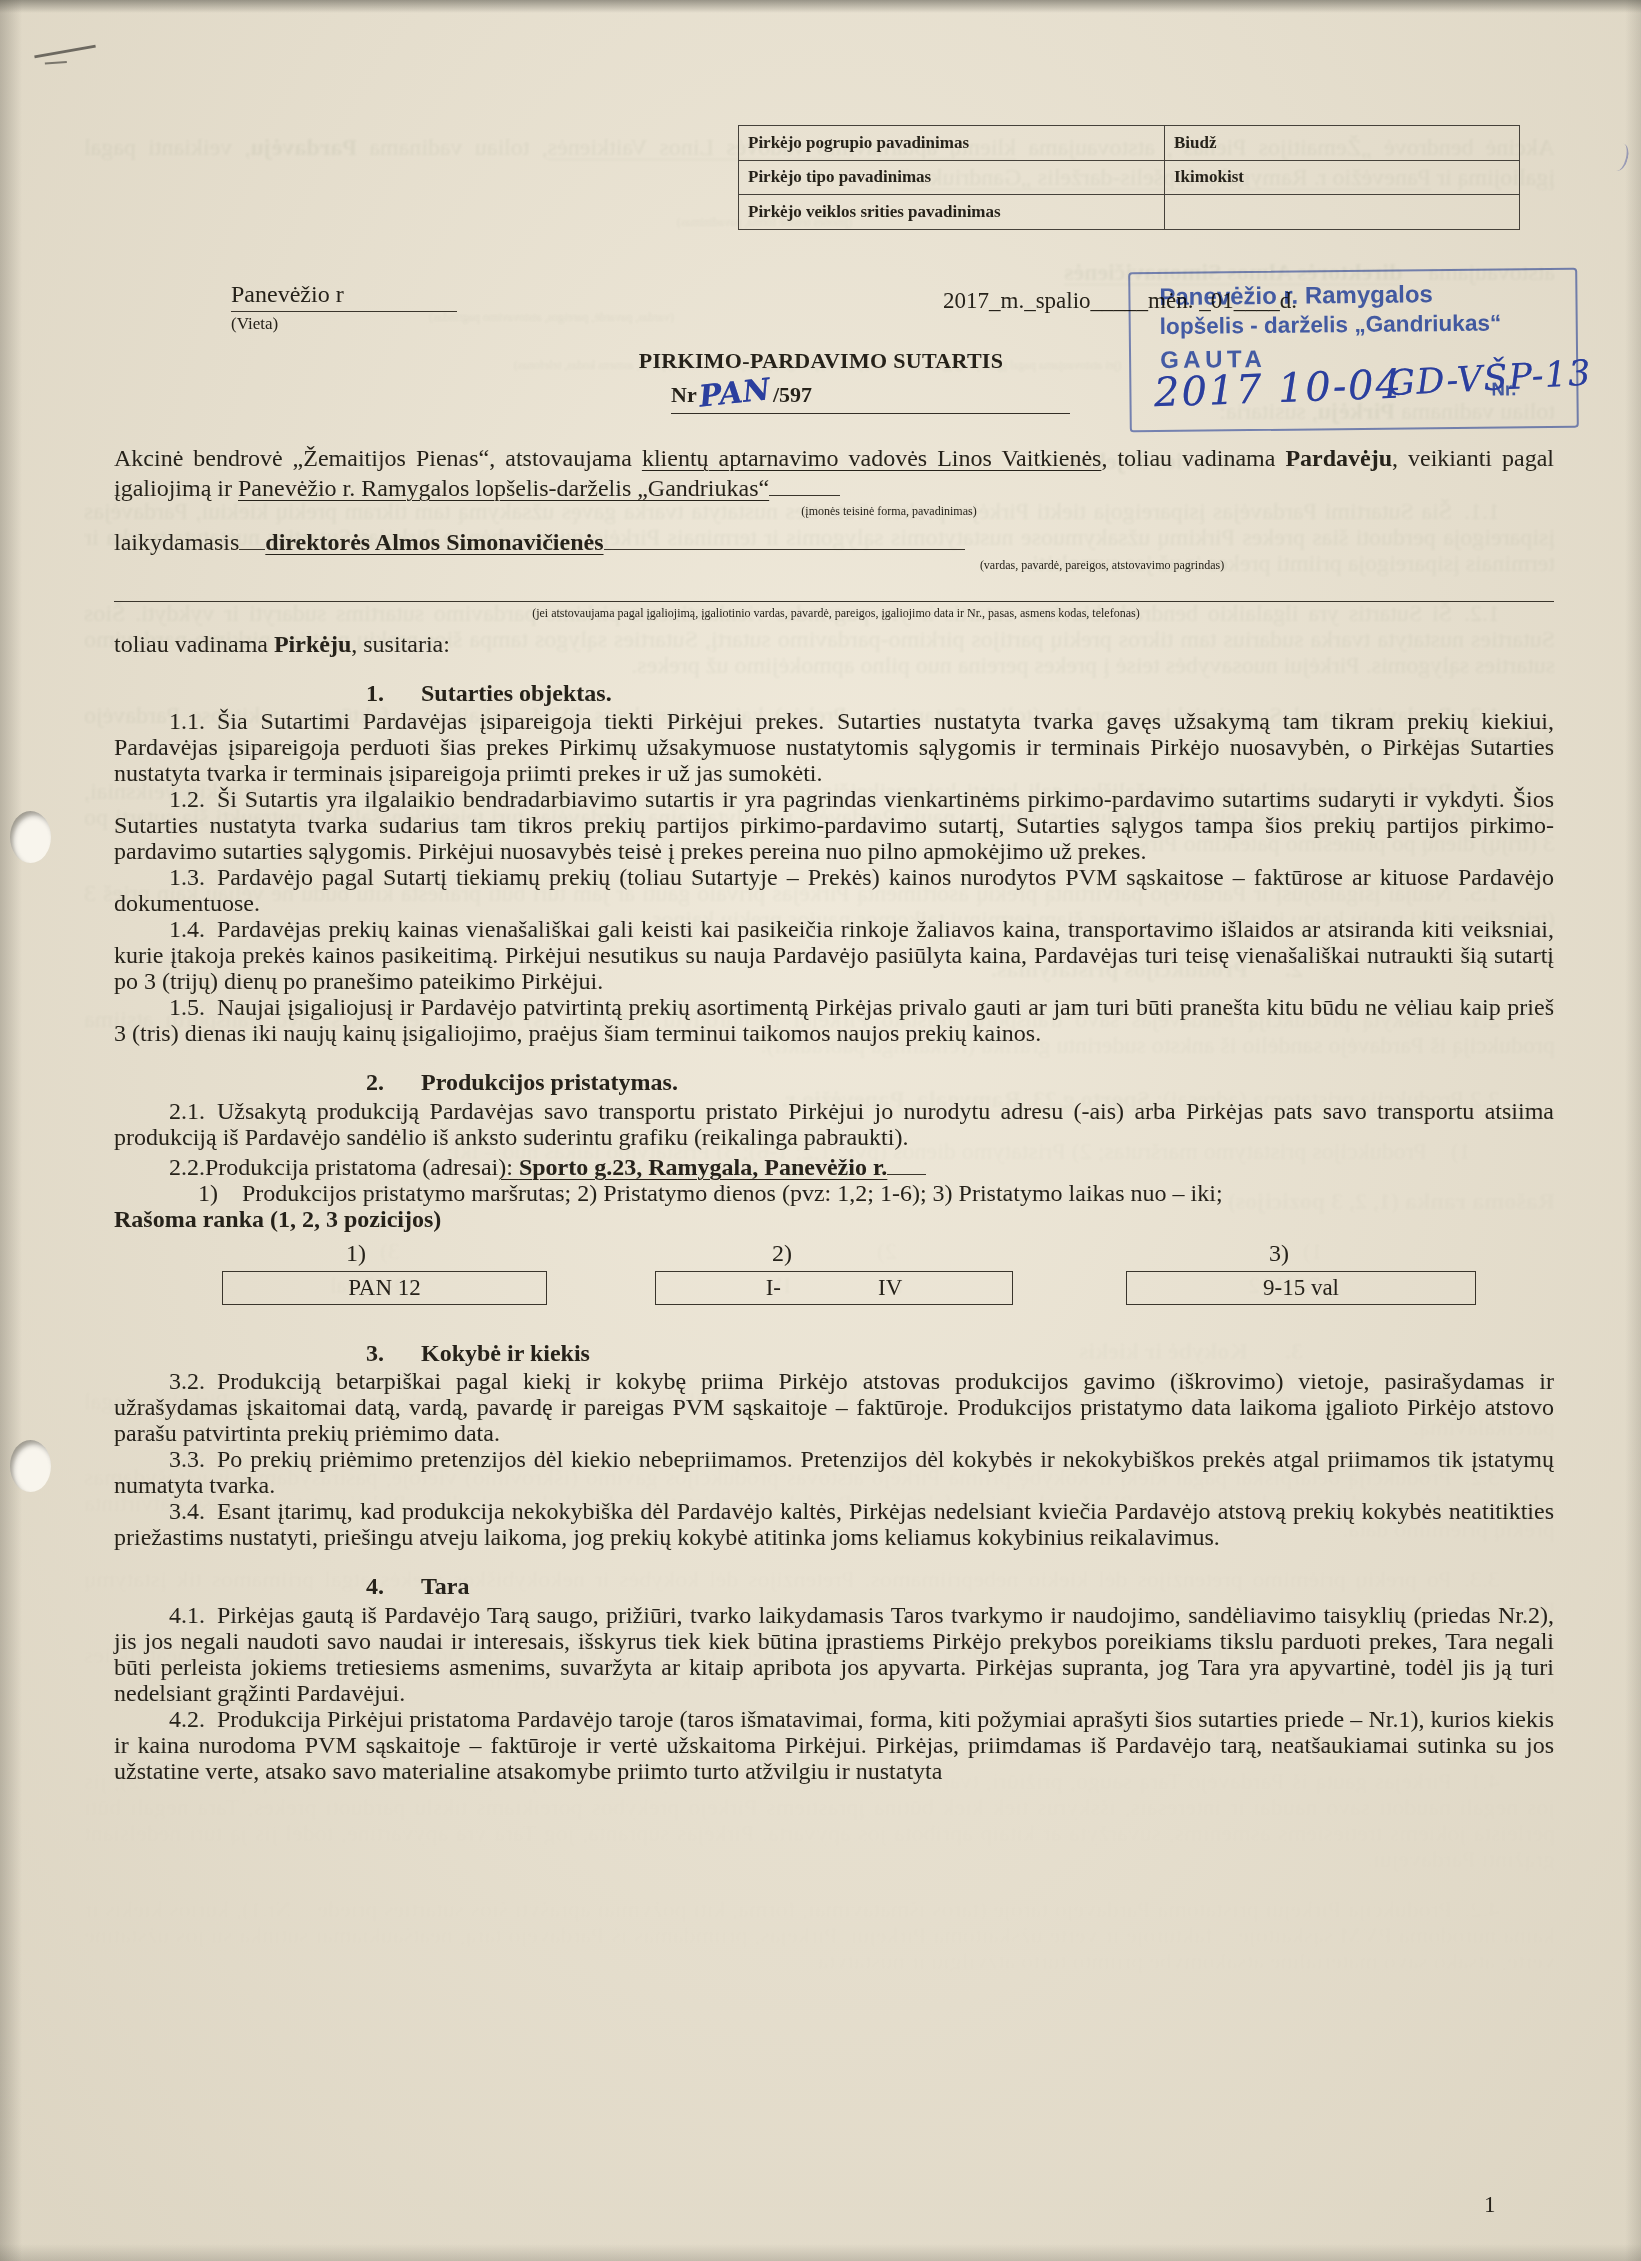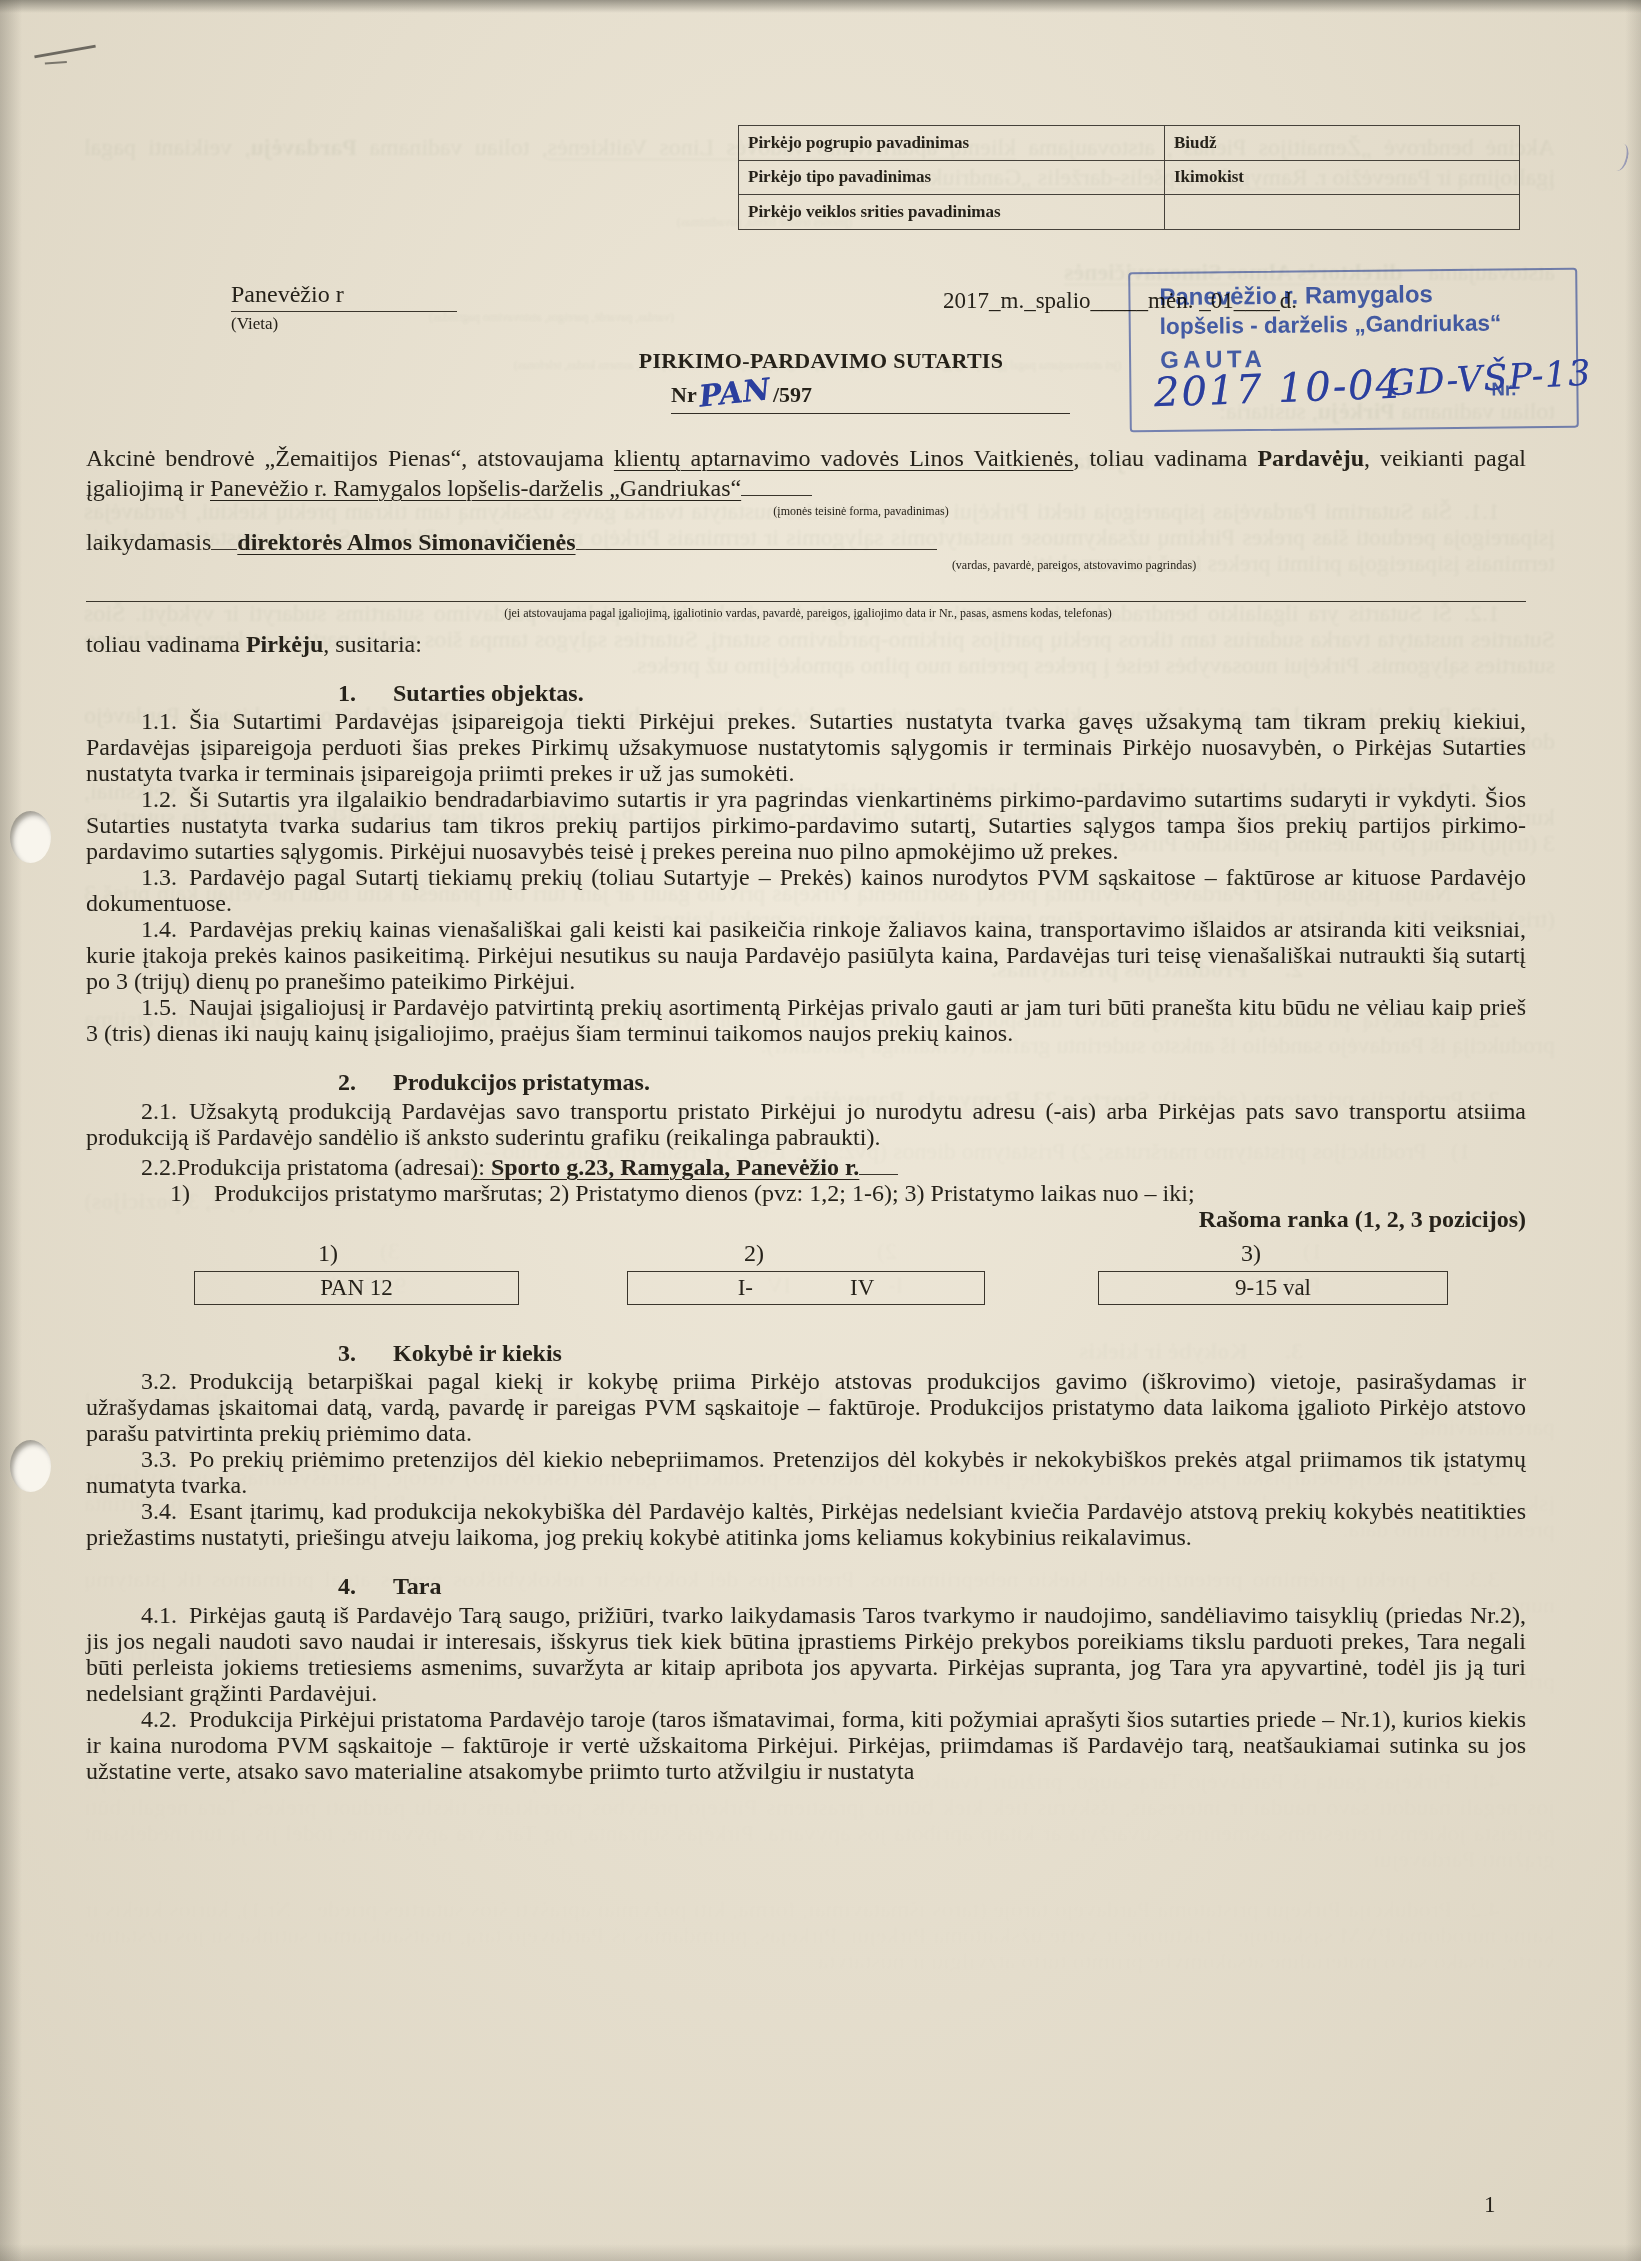--- a/index.html
+++ b/index.html
@@ -53,35 +53,35 @@
   .hw{position:absolute;color:#2b3f9e;font-family:"DejaVu Serif",serif;font-style:italic;z-index:4;text-shadow:0 0 0.6px rgba(43,63,158,.6);}
   .hw-date{left:1154px;top:365px;font-size:40px;transform:rotate(-2deg);letter-spacing:1.9px;}
   .hw-nr{left:1387px;top:358px;font-size:35px;transform:rotate(-3deg);letter-spacing:1.3px;}
   
   .title{position:absolute;left:0;top:348px;width:1642px;text-align:center;
     font-size:22px;font-weight:bold;letter-spacing:0.3px;z-index:2;}
   .nr-line{position:absolute;left:671px;top:382px;width:399px;z-index:2;
     border-bottom:1.9px solid #332e26;font-size:22px;font-weight:bold;padding-bottom:5.2px;}
   .nr-line .hw-pan{position:relative;display:inline-block;top:1.3px;left:0;font-size:30px;transform:rotate(-6deg);margin:0 2.6px;line-height:0;}
   
-  .content{position:absolute;left:86px;top:445px;width:1440px;z-index:1;
+  .content{position:absolute;left:114px;top:445px;width:1440px;z-index:1;
     font-size:24px;line-height:26px;text-align:justify;}
   .content p{margin:0;}
   .ul{text-decoration:underline;text-decoration-thickness:1.3px;text-underline-offset:3.9px;}
   .fill{display:inline-block;height:1em;border-bottom:1.3px solid #3a352c;vertical-align:baseline;}
   .caption{font-size:12px;line-height:17px;margin:1.9px 0 5.2px;text-align:center;}
   .cap1{margin-left:110px;}
   .cap2{margin-left:536px;}
   .cap3{margin-left:3.9px;margin-bottom:9px;}
   .blank-line{height:22px;border-bottom:1.9px solid #3a352c;margin-bottom:2.6px;}
   .heading{margin:23px 0 2.6px 252px;font-weight:bold;text-align:left;}
   .hnum{display:inline-block;width:55px;}
   .para{text-indent:55px;}
   .note{margin-top:26px;text-indent:84px;}
-  .center-line{margin-top:10.3px;text-align:right;font-weight:bold;text-indent:0;}
+  .center-line{margin-top:10.3px;text-align:left;font-weight:bold;text-indent:0;}
   .fieldrow{position:relative;height:31px;margin-top:7.7px;}
   .bl{position:absolute;top:0;}
   .bl1{left:232px;}.bl2{left:658px;}.bl3{left:1155px;}
   .boxrow{position:relative;height:39px;margin-bottom:30px;}
   .fbox{position:absolute;top:0;height:32px;border:1.9px solid #3a352c;display:flex;align-items:center;justify-content:center;font-size:23px;}
   .fbox1{left:108px;width:323px;}
   .fbox2{left:541px;width:356px;}
   .fbox3{left:1012px;width:348px;}
   .fbox .gap{display:inline-block;width:97px;}
   .page-num{position:absolute;left:1484px;top:2192px;font-size:23px;z-index:2;}

